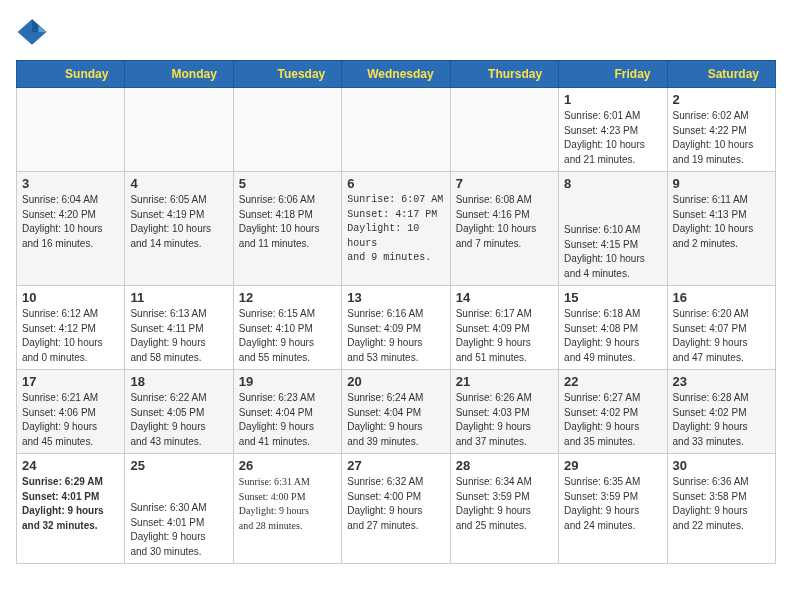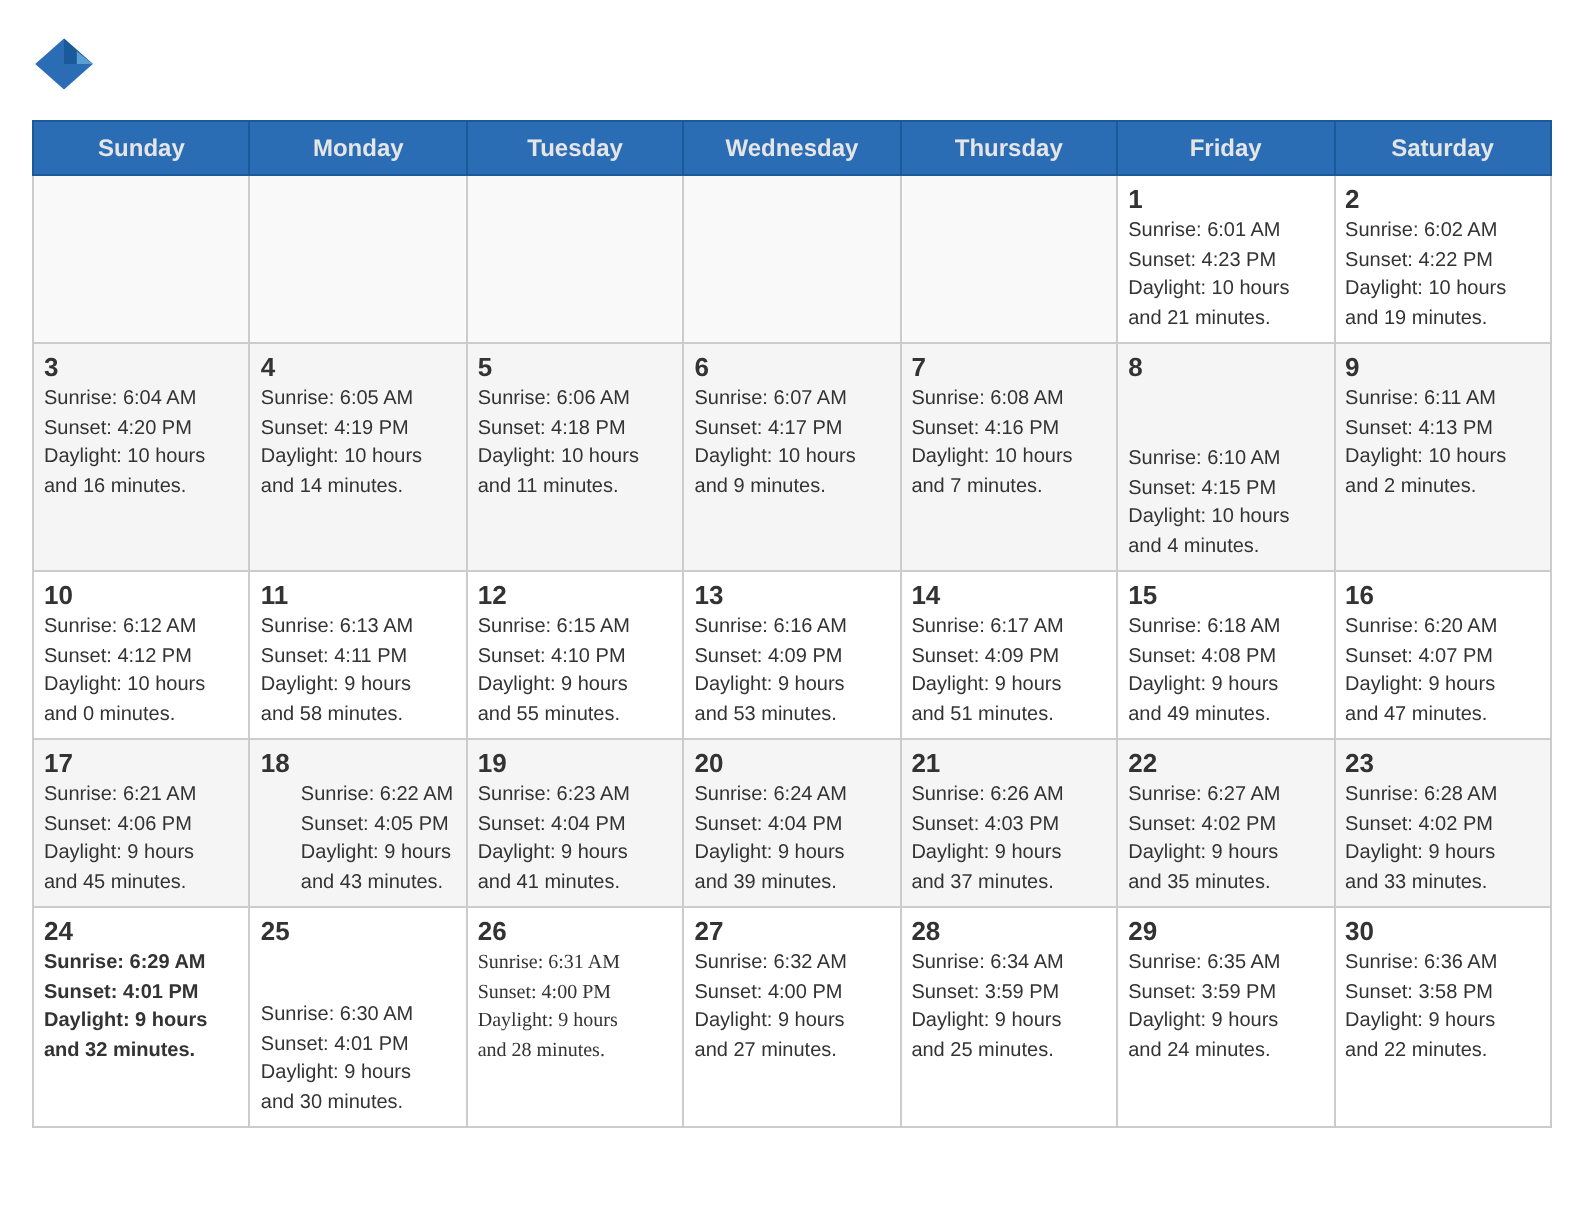--- a/index.html
+++ b/index.html
@@ -44,24 +44,24 @@
       font-size: 16px;
       color: #444;
     }
     table {
       width: 100%;
       border-collapse: collapse;
       table-layout: fixed;
     }
     th {
       background: #2a6db5;
-      color: #e5e5e5;
+      color: #fde047;
       font-size: 12px;
-      padding: 6px 4px;
-      text-align: center;
+      padding: 6px 16px;
+      text-align: right;
       border: 1px solid #1a5a9a;
     }
     td {
       vertical-align: top;
       border: 1px solid #ccc;
       padding: 4px 5px;
       font-size: 10px;
       color: #333;
       height: 80px;
       background: #fff;
@@ -156,21 +156,21 @@
         </td>
         <td>
           <span class="day-number">5</span>
           <div class="day-info" style="white-space: pre-line;">Sunrise: 6:06 AM
 Sunset: 4:18 PM
 Daylight: 10 hours
 and 11 minutes.</div>
         </td>
         <td>
           <span class="day-number">6</span>
-          <div class="day-info" style="white-space: pre-line;">Sunrise: 6:07 AM
+          <div class="day-info" style="white-space: pre-line; font-family: Liberation Mono, monospace;">Sunrise: 6:07 AM
 Sunset: 4:17 PM
 Daylight: 10 hours
 and 9 minutes.</div>
         </td>
         <td>
           <span class="day-number">7</span>
           <div class="day-info" style="white-space: pre-line;">Sunrise: 6:08 AM
 Sunset: 4:16 PM
 Daylight: 10 hours
 and 7 minutes.</div>
@@ -244,21 +244,21 @@
       <tr>
         <td>
           <span class="day-number">17</span>
           <div class="day-info" style="white-space: pre-line;">Sunrise: 6:21 AM
 Sunset: 4:06 PM
 Daylight: 9 hours
 and 45 minutes.</div>
         </td>
         <td>
           <span class="day-number">18</span>
-          <div class="day-info" style="white-space: pre-line; margin-left: 20px;">Sunrise: 6:22 AM
+          <div class="day-info" style="white-space: pre-line;">Sunrise: 6:22 AM
 Sunset: 4:05 PM
 Daylight: 9 hours
 and 43 minutes.</div>
         </td>
         <td>
           <span class="day-number">19</span>
           <div class="day-info" style="white-space: pre-line;">Sunrise: 6:23 AM
 Sunset: 4:04 PM
 Daylight: 9 hours
 and 41 minutes.</div>

